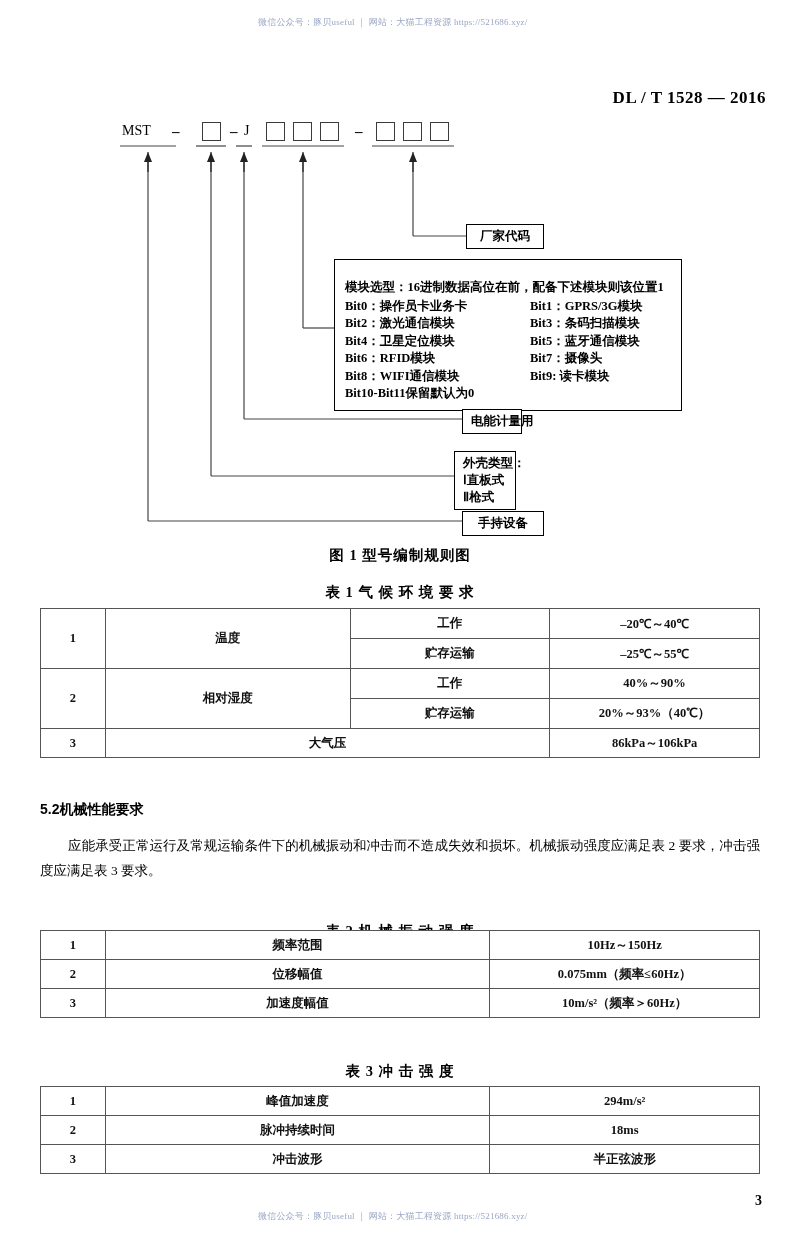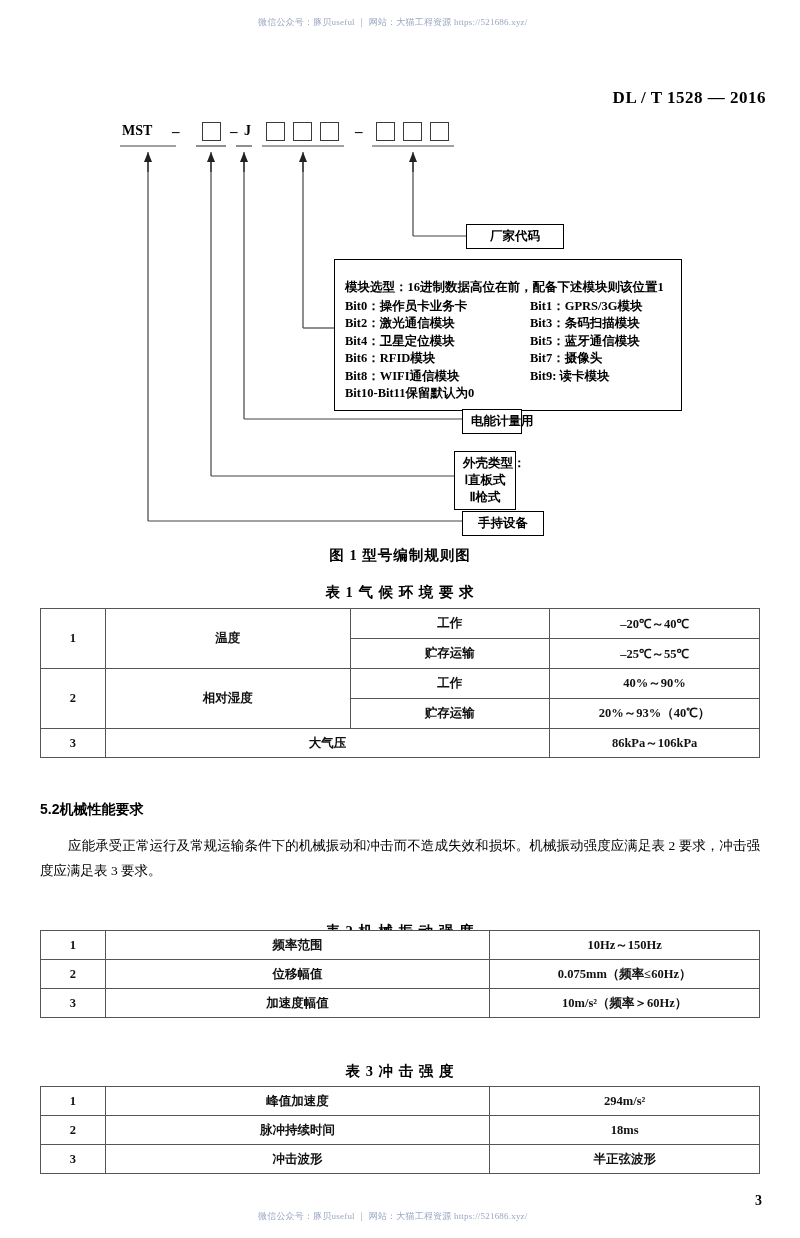--- a/index.html
+++ b/index.html
@@ -39,21 +39,21 @@
   }
 
   
   .figure { position: absolute; left: 0; top: 0; width: 800px; height: 560px; }
   .fig-svg { position: absolute; left: 0; top: 0; }
 
   .code-row { position: absolute; left: 118px; top: 120px; height: 28px; }
   .code-token {
     position: absolute; top: 0;
     font-family: "Liberation Serif", serif;
-    font-size: 14px; font-weight: bold;
+    font-size: 14px; font-weight: normal;
     line-height: 22px;
     text-align: center;
   }
   .code-sq {
     position: absolute;
     width: 19px; height: 19px;
     border: 1.4px solid #3b3b3b;
     background: #fff;
     top: 2px;
   }
@@ -66,21 +66,20 @@
   .annbox {
     position: absolute;
     border: 1.6px solid #000;
     background: #fff;
     font-family: "Liberation Serif", serif;
     font-weight: bold;
     font-size: 12.5px;
     line-height: 17px;
     padding: 3px 8px;
     white-space: nowrap;
-    text-align: center;
   }
   .annbox.center { text-align: center; }
   .modbox {
     position: absolute;
     border: 1.6px solid #000;
     background: #fff;
     padding: 19px 10px 7px 10px;
     font-family: "Liberation Serif", serif;
     font-size: 12.5px;
     font-weight: bold;
@@ -195,21 +194,21 @@
       <span class="code-sq" style="left:175px;"></span>
       <span class="code-sq" style="left:202px;"></span>
 
       <span class="code-dash" style="left:237px;">–</span>
 
       <span class="code-sq" style="left:258px;"></span>
       <span class="code-sq" style="left:285px;"></span>
       <span class="code-sq" style="left:312px;"></span>
     </div>
 
-    <div class="annbox center" style="left:466px; top:224px; width:98px;">厂家代码</div>
+    <div class="annbox center" style="left:466px; top:224px; width:78px;">厂家代码</div>
 
     <div class="modbox" style="left:334px; top:259px; width:348px;">
       <div class="mod-title">模块选型：16进制数据高位在前，配备下述模块则该位置1</div>
       <div class="mod-grid">
         <span>Bit0：操作员卡业务卡</span>
         <span>Bit1：GPRS/3G模块</span>
         <span>Bit2：激光通信模块</span>
         <span>Bit3：条码扫描模块</span>
         <span>Bit4：卫星定位模块</span>
         <span>Bit5：蓝牙通信模块</span>

